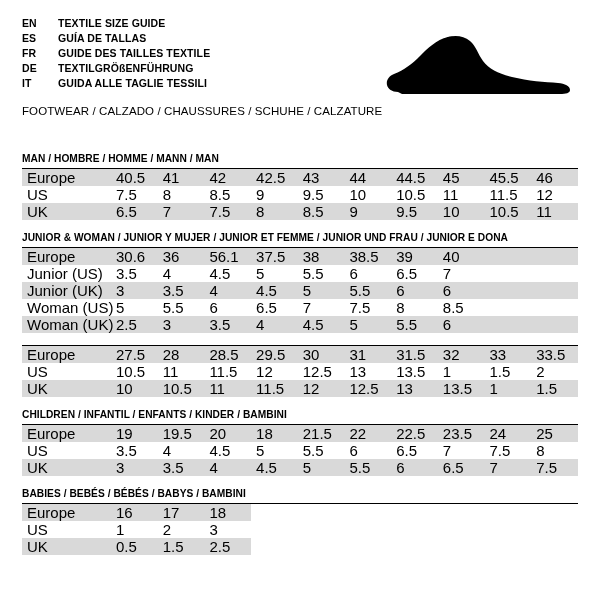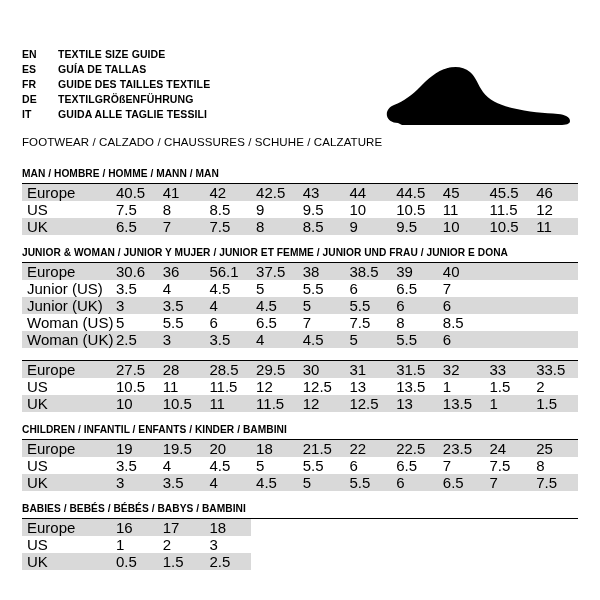--- a/index.html
+++ b/index.html
@@ -20,21 +20,20 @@
     height: 600px;
     box-sizing: border-box;
     padding: 16px 22px 0 22px;
   }
 
   
   .header {
     position: relative;
     display: flex;
     align-items: flex-start;
-    margin-top: 31px;
   }
   .lang-table {
     border-collapse: collapse;
     font-size: 10.5px;
     line-height: 1.42;
   }
   .lang-table td {
     padding: 0 0 0 0;
     vertical-align: top;
     white-space: nowrap;
@@ -57,21 +56,21 @@
     font-size: 11.5px;
     font-weight: normal;
     letter-spacing: 0.1px;
   }
 
   
   .section {
     margin-top: 12px;
   }
   .section.first {
-    margin-top: 20px;
+    margin-top: 36px;
   }
   .section-title {
     font-size: 10.2px;
     font-weight: bold;
     padding-bottom: 4px;
     letter-spacing: 0.05px;
   }
   table.sizes {
     border-collapse: collapse;
     width: 100%;

